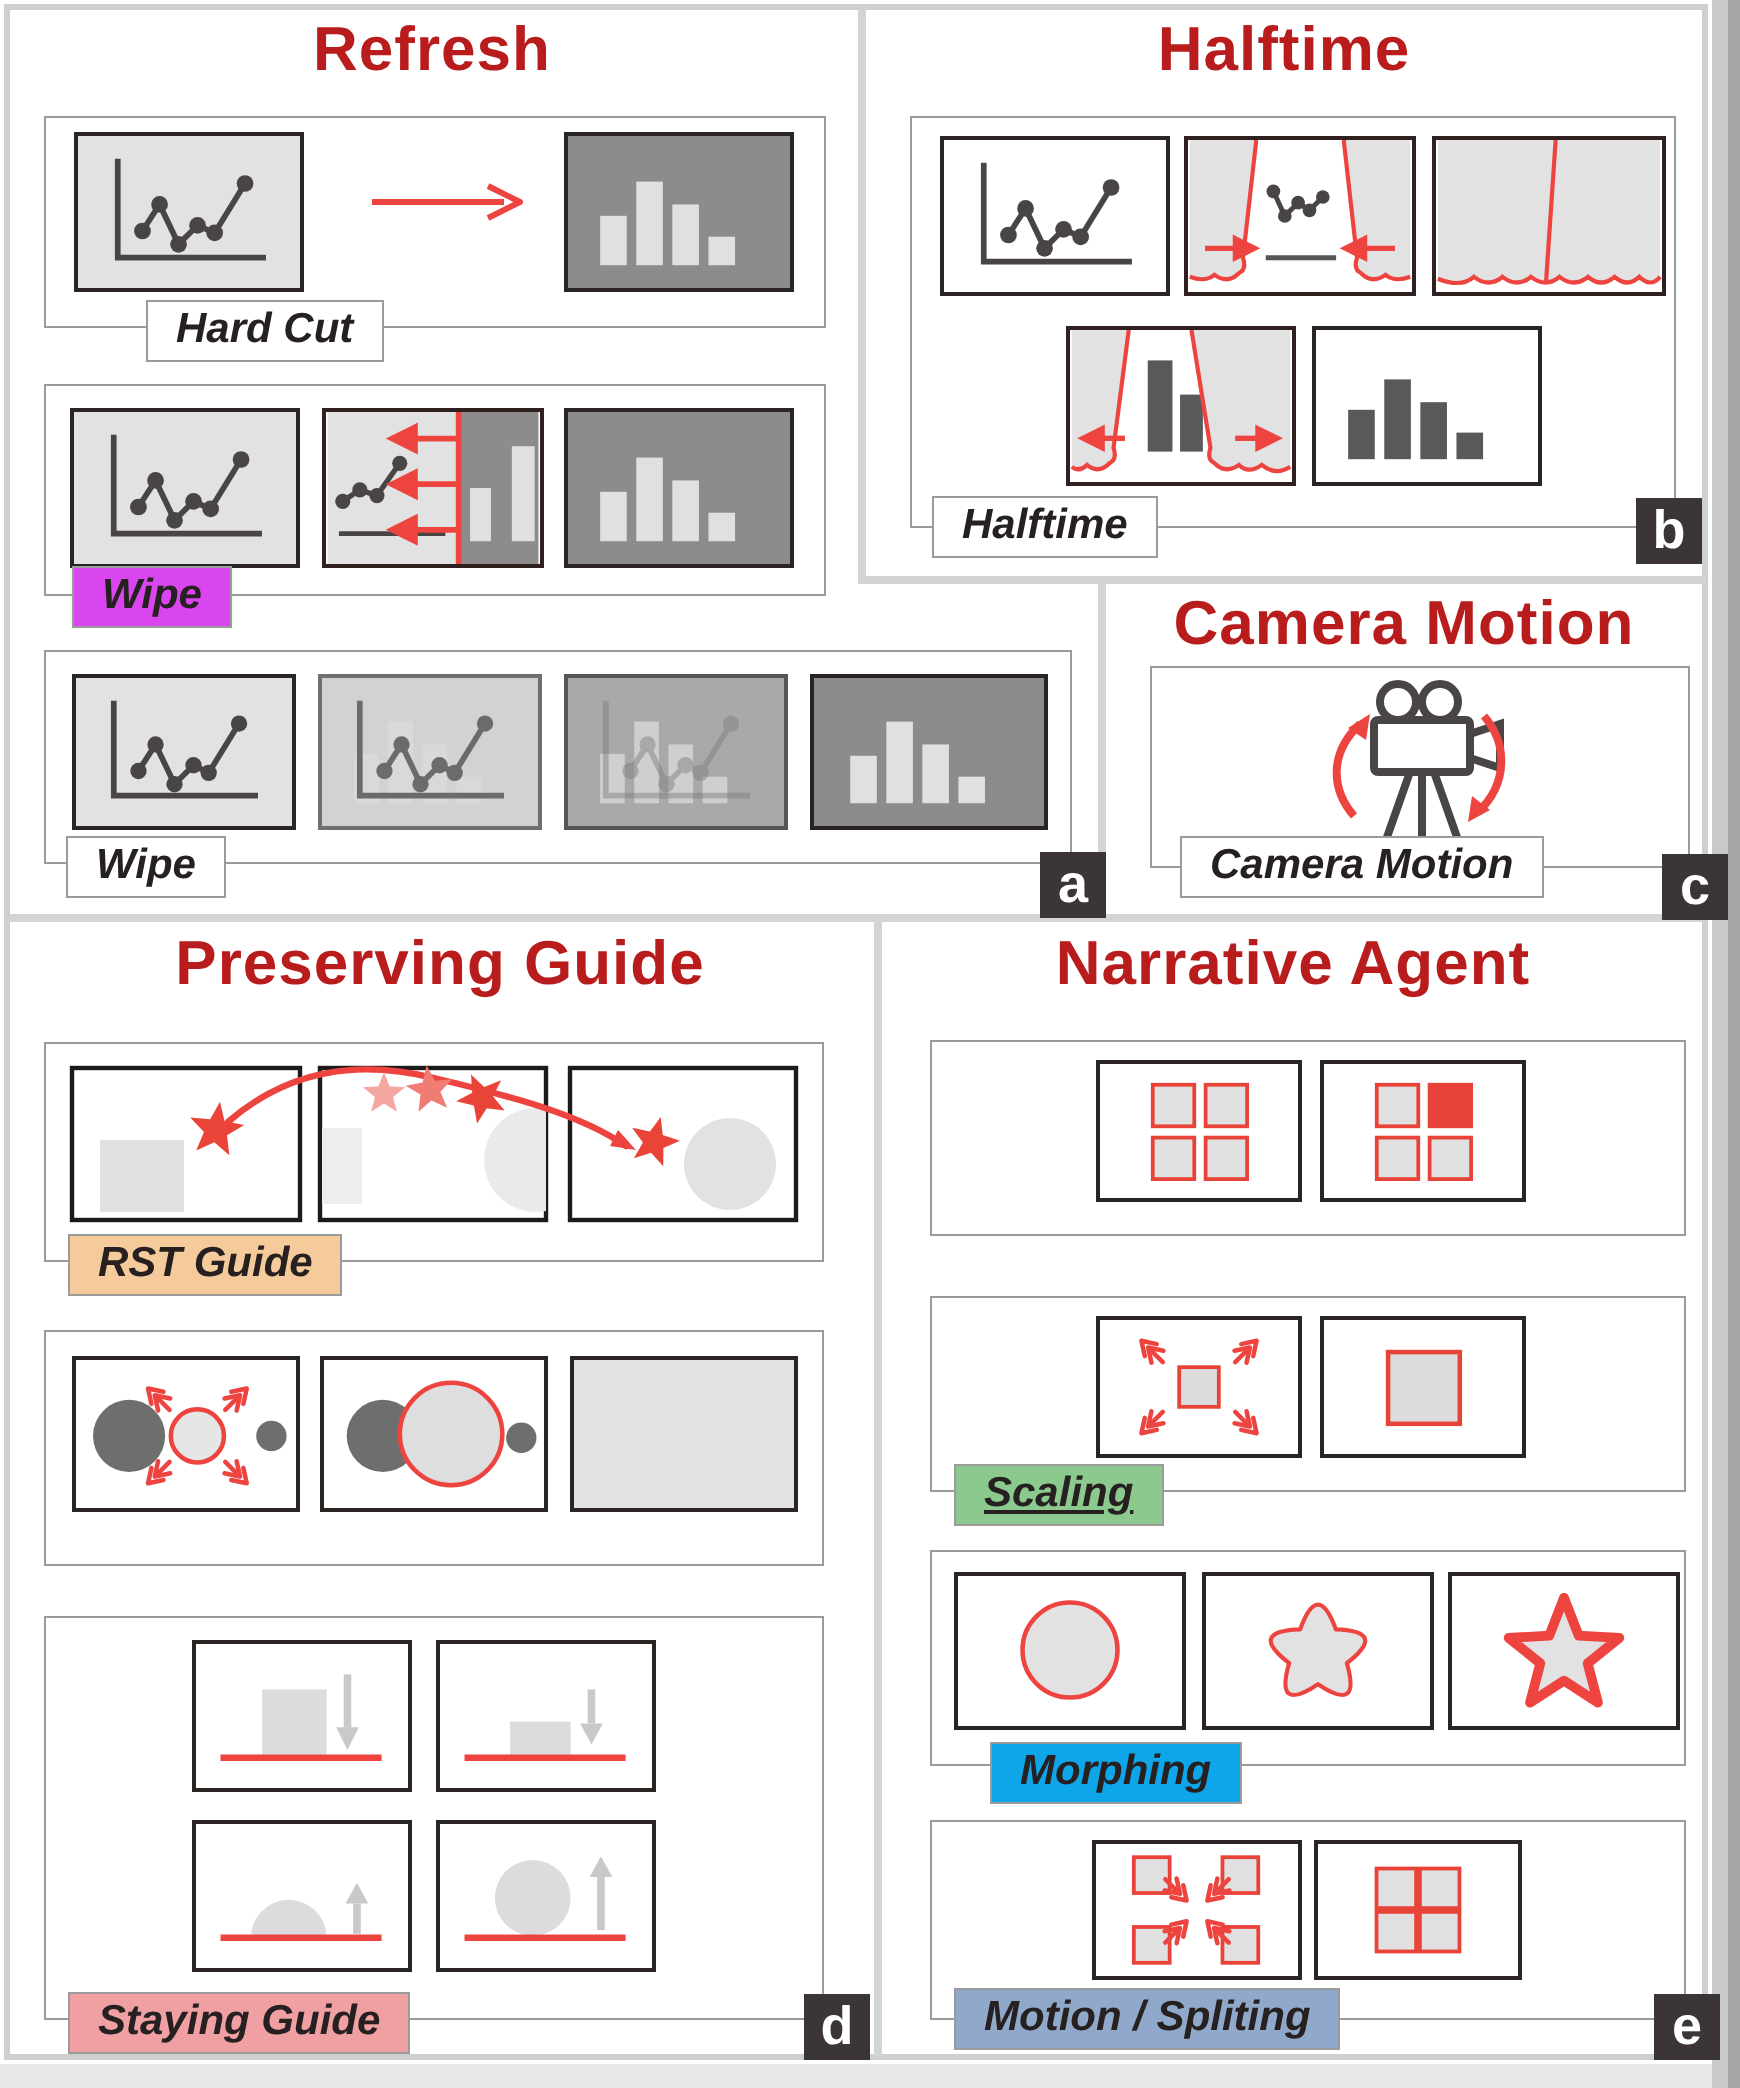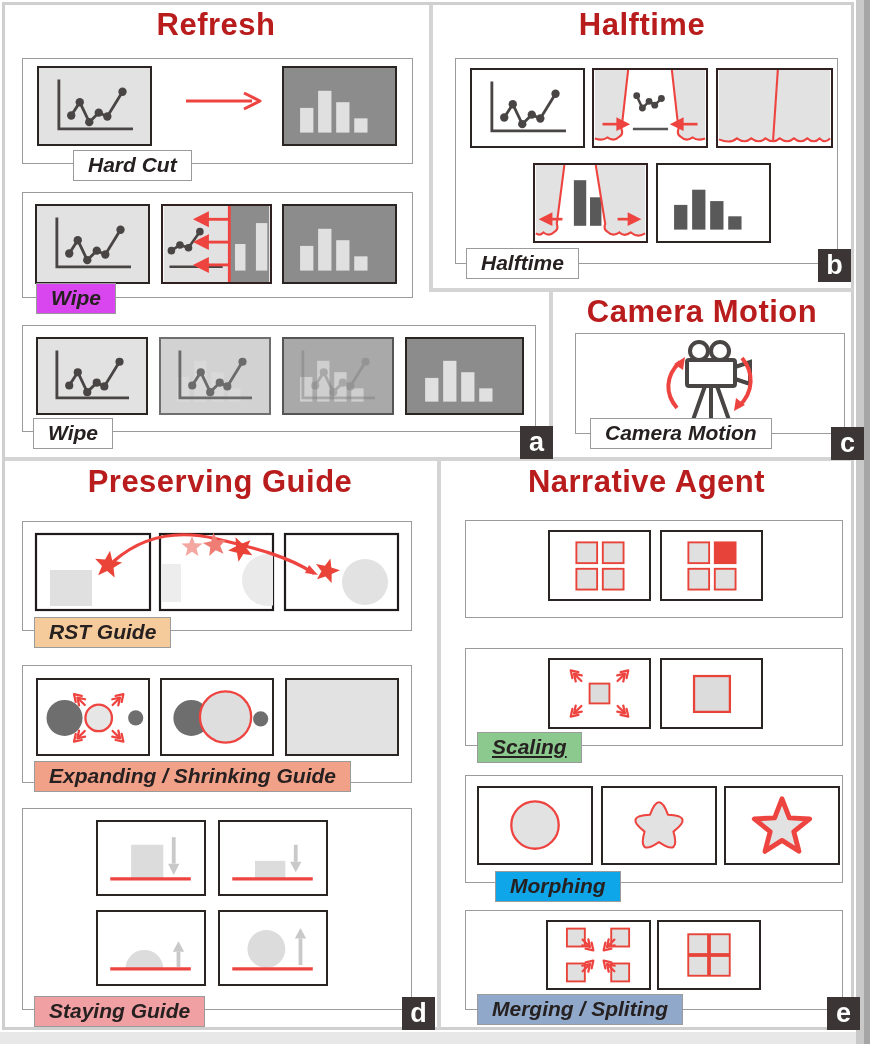--- a/index.html
+++ b/index.html
@@ -344,21 +344,20 @@
     </svg>
   </div>
   <div class="thumb" style="left:160px;top:678px;width:114px;height:78px;">
     <svg viewBox="0 0 114 78">
       <circle cx="30" cy="40" r="19" fill="#6e6e6e"></circle>
       <circle cx="103" cy="41" r="8" fill="#6e6e6e"></circle>
       <circle cx="66" cy="39" r="27" fill="#dedede" stroke="#ee4440" stroke-width="2.4"></circle>
     </svg>
   </div>
   <div class="thumb" style="left:285px;top:678px;width:114px;height:78px;background:#e2e2e2;"></div>
-  <div class="cap" style="left: 34px; top: 761px; background-color: rgb(242, 161, 137);">Expanding / Shrinking Guide</div>
 
   <div class="group" style="left:22px;top:808px;width:390px;height:202px;"></div>
   <div class="thumb" style="left:96px;top:820px;width:110px;height:76px;">
     <svg viewBox="0 0 110 76">
       <rect x="34" y="24" width="34" height="36" fill="#dcdcdc"></rect>
       <line x1="12" y1="60" x2="97" y2="60" stroke="#ee4440" stroke-width="3.4"></line>
       <line x1="79" y1="16" x2="79" y2="44" stroke="#c9c9c9" stroke-width="4"></line>
       <polygon points="73,44 85,44 79,56" fill="#c9c9c9"></polygon>
     </svg>
   </div>
@@ -466,16 +465,16 @@
   <div class="thumb" style="left:657px;top:920px;width:104px;height:70px;border-width:2.2px;">
     <svg viewBox="0 0 104 70">
       <g fill="#e0e0e0" stroke="#e84338" stroke-width="2">
         <rect x="30" y="13" width="21" height="21"></rect>
           <rect x="53" y="13" width="21" height="21"></rect>
         <rect x="30" y="36" width="21" height="21"></rect>
           <rect x="53" y="36" width="21" height="21"></rect>
       </g>
     </svg>
   </div>
-  <div class="cap" style="left: 477px; top: 994px; background-color: rgb(144, 169, 203);">Merging / Spliting</div>
+  <div class="cap" style="left: 477px; top: 994px; background-color: rgb(144, 169, 203);">Motion / Spliting</div>
   <div class="badge" style="left: 827px; top: 997px; background-color: rgb(59, 53, 53);">e</div>
 
 </div>
 
 </body></html>

